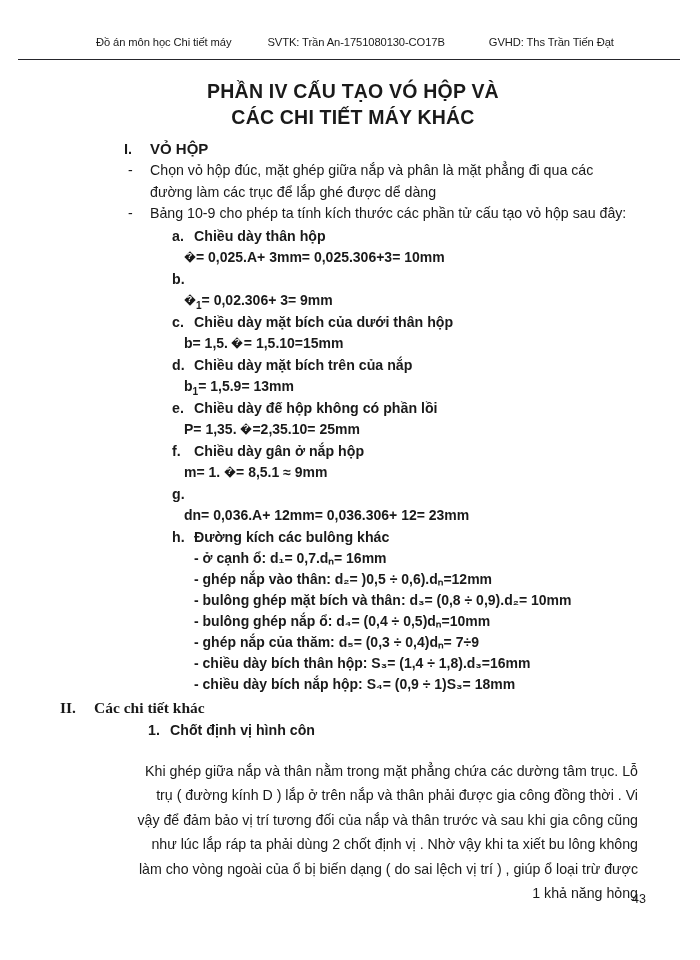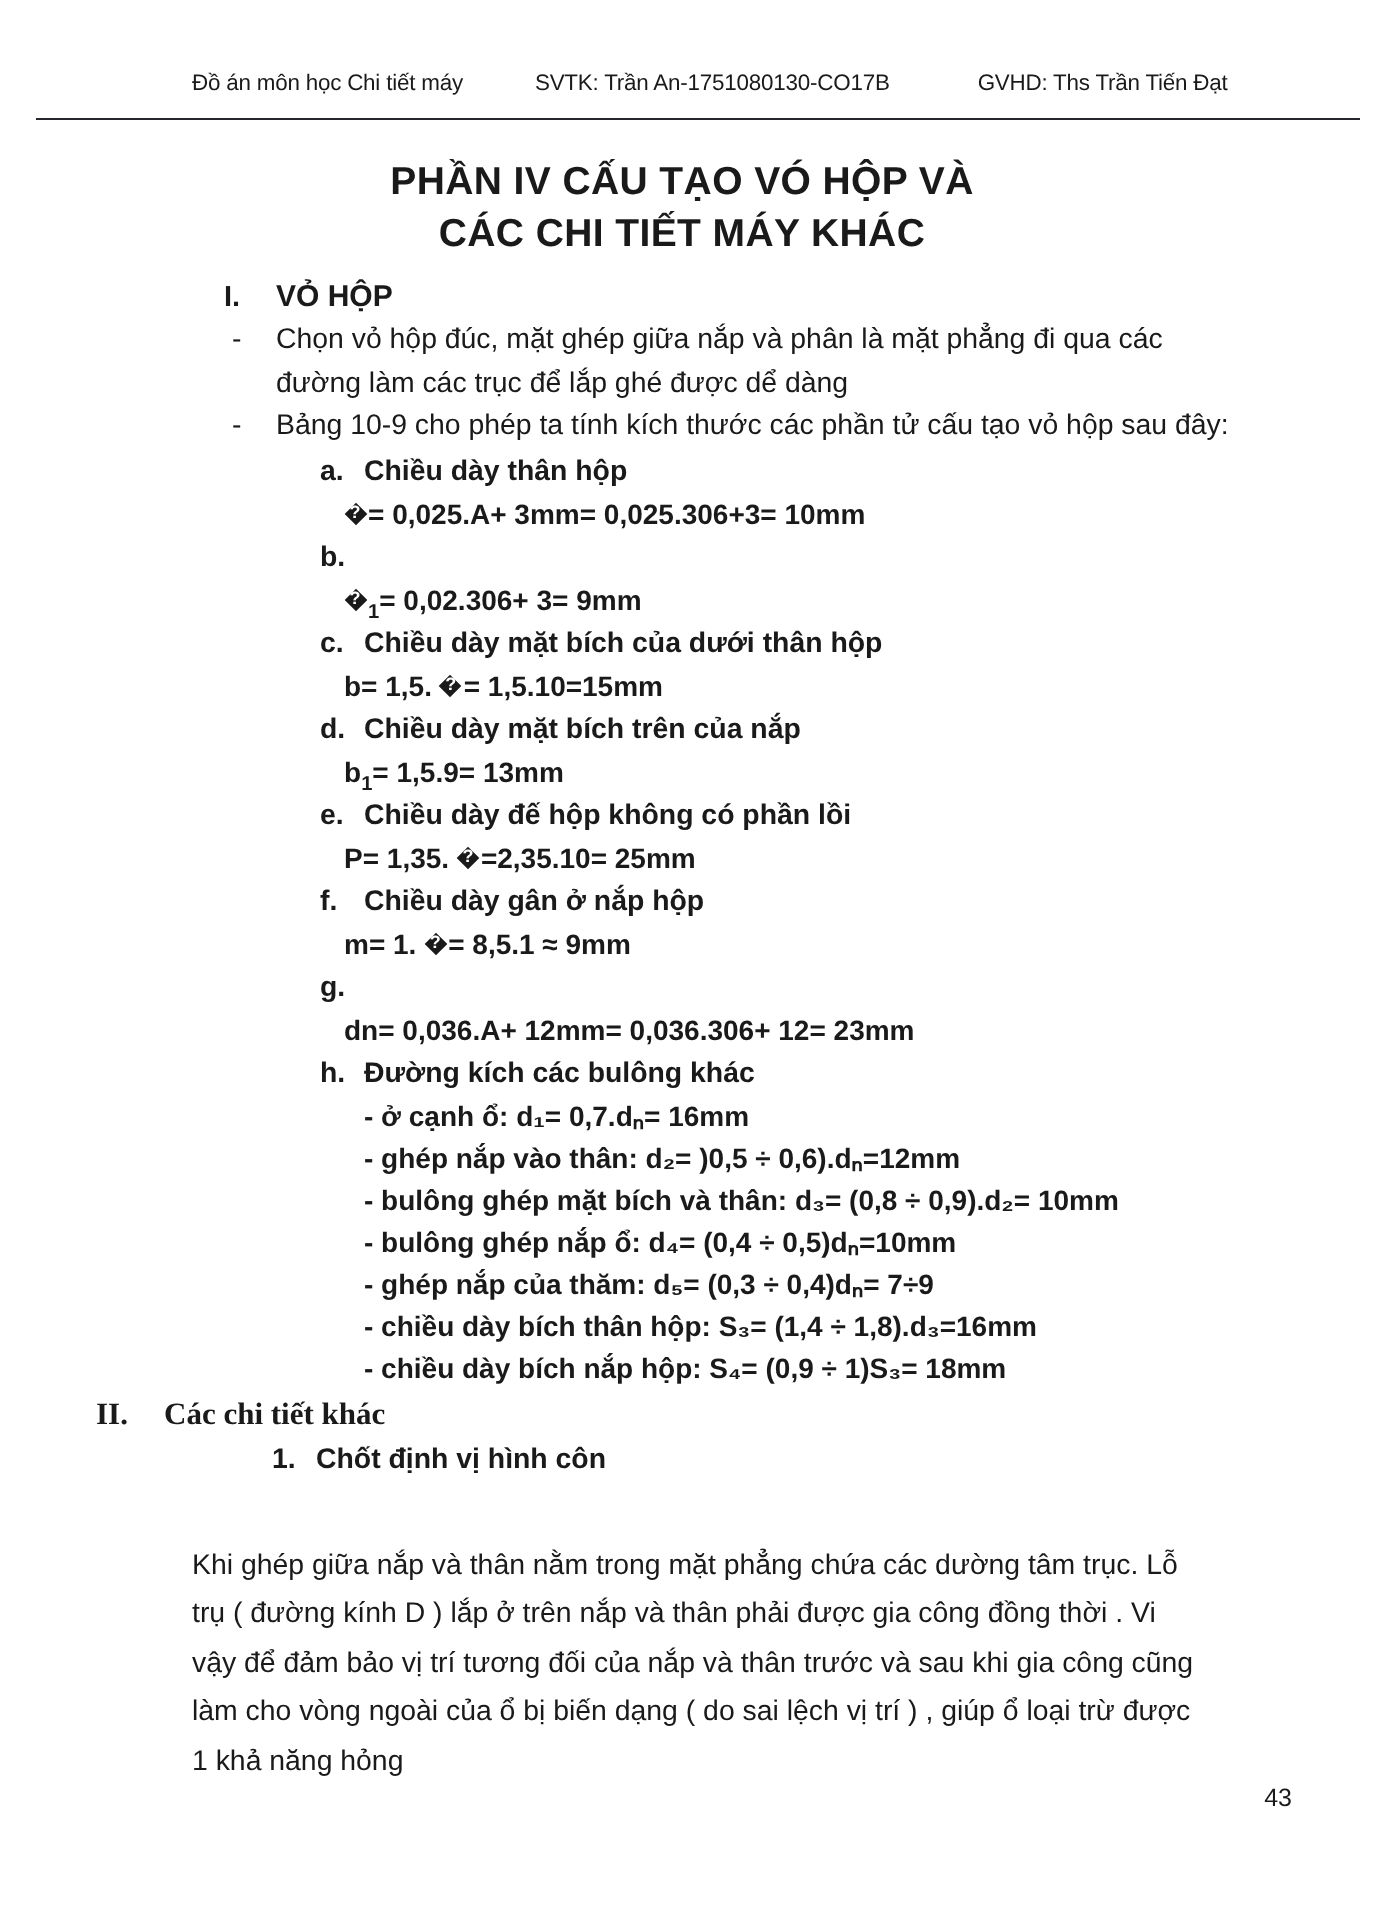--- a/index.html
+++ b/index.html
@@ -45,21 +45,21 @@
     left: 18px;
     width: 662px;
     height: 0;
     border-top: 1.3px solid #26262c;
   }
 
   
   .content {
     position: absolute;
     top: 78px;
-    left: 0;
+    left: 12px;
     width: 682px;
   }
 
   
   .doc-title {
     text-align: center;
     font-weight: bold;
     font-size: 19.5px;
     line-height: 26px;
     letter-spacing: 0.2px;
@@ -191,24 +191,24 @@
     margin-left: 136px;
     font-family: "Liberation Sans", sans-serif;
     font-weight: bold;
     font-size: 14.2px;
     line-height: 22px;
   }
   .sub-num-mark { flex: 0 0 22px; width: 22px; }
 
   
   .body-para {
-    margin: 30px 56px 0 96px;
+    margin: 18px 56px 0 96px;
     font-size: 14.2px;
     line-height: 24.5px;
-    text-align: left;
+    text-align: right;
   }
   .body-para .p-line { display: block; white-space: nowrap; }
 
   
   .page-number {
     position: absolute;
     right: 54px;
     bottom: 54px;
     font-size: 12.5px;
   }
@@ -344,20 +344,21 @@
 
     <div class="sub-num-row">
       <span class="sub-num-mark">1.</span>
       <span>Chốt định vị hình côn</span>
     </div>
 
     <div class="body-para">
       <span class="p-line">Khi ghép giữa nắp và thân nằm trong mặt phẳng chứa các dường tâm trục. Lỗ</span>
       <span class="p-line">trụ ( đường kính D ) lắp ở trên nắp và thân phải được gia công đồng thời . Vi</span>
       <span class="p-line">vậy để đảm bảo vị trí tương đối của nắp và thân trước và sau khi gia công cũng</span>
+      <span class="p-line">như lúc lắp ráp  ta phải dùng 2 chốt định vị . Nhờ vậy khi ta xiết bu lông không</span>
       <span class="p-line">làm cho vòng ngoài của ổ bị biến dạng ( do sai lệch vị trí ) , giúp ổ loại trừ được</span>
       <span class="p-line">1 khả năng hỏng</span>
     </div>
 
   </div>
 
   <div class="page-number">43</div>
 </div>
 
 </body></html>

